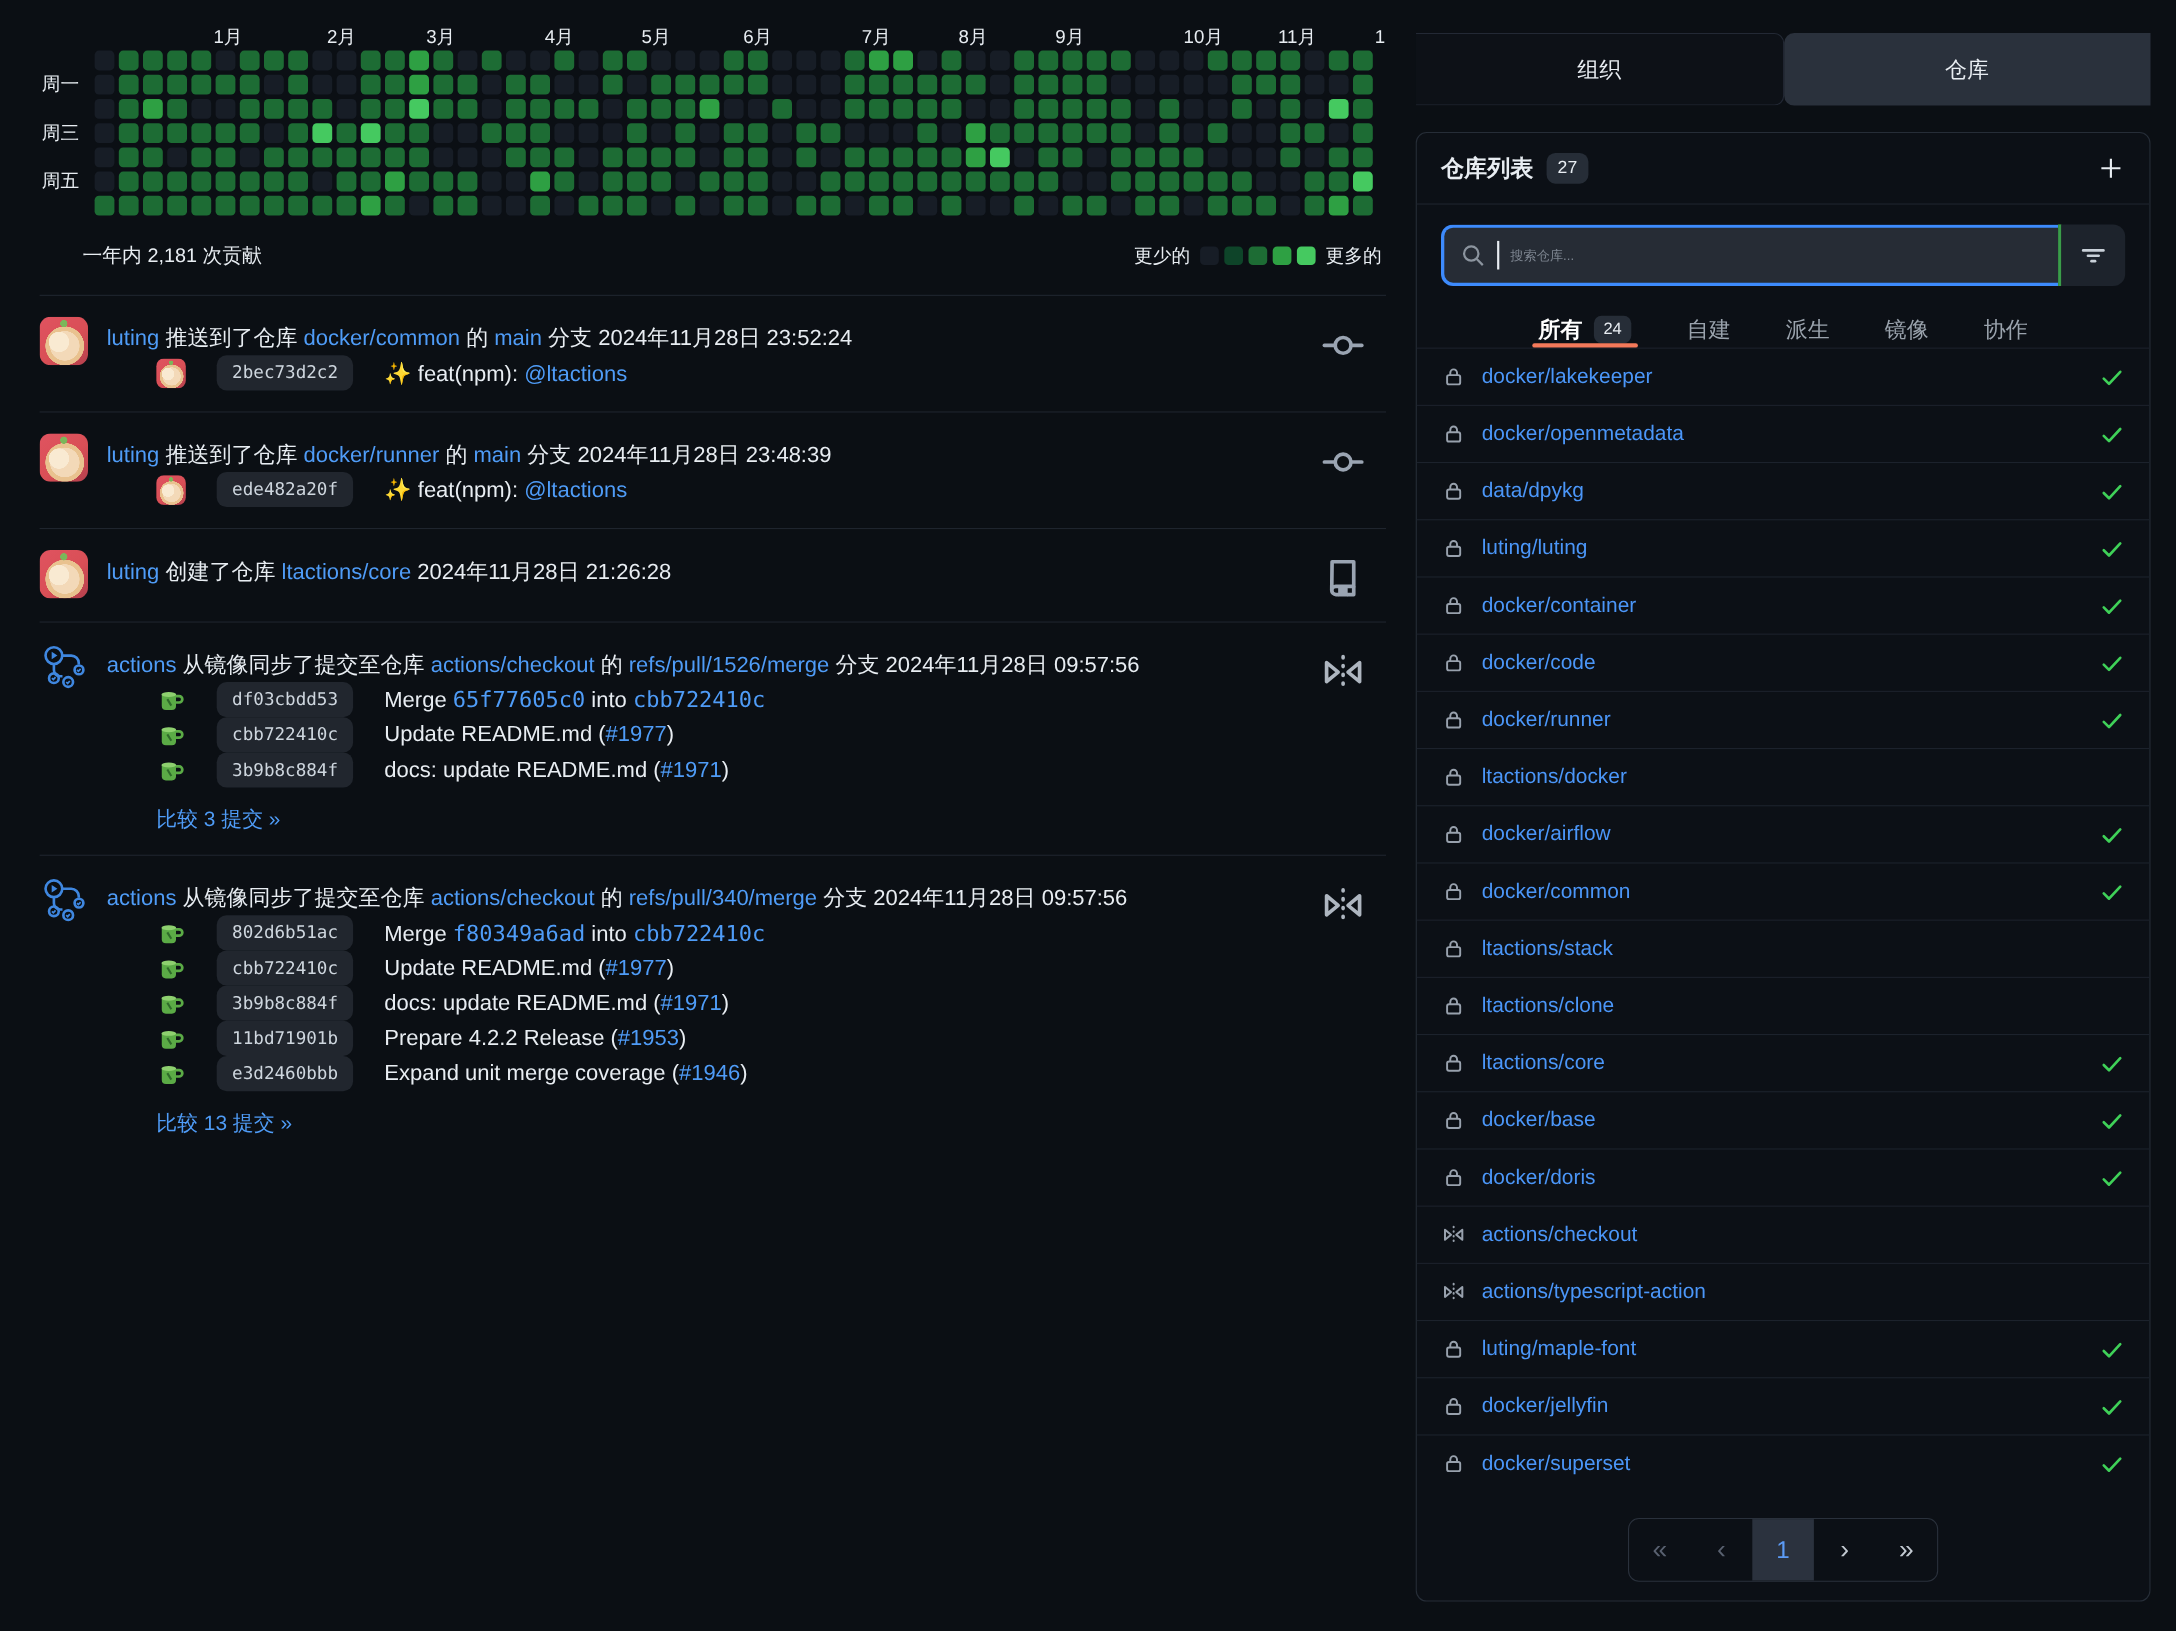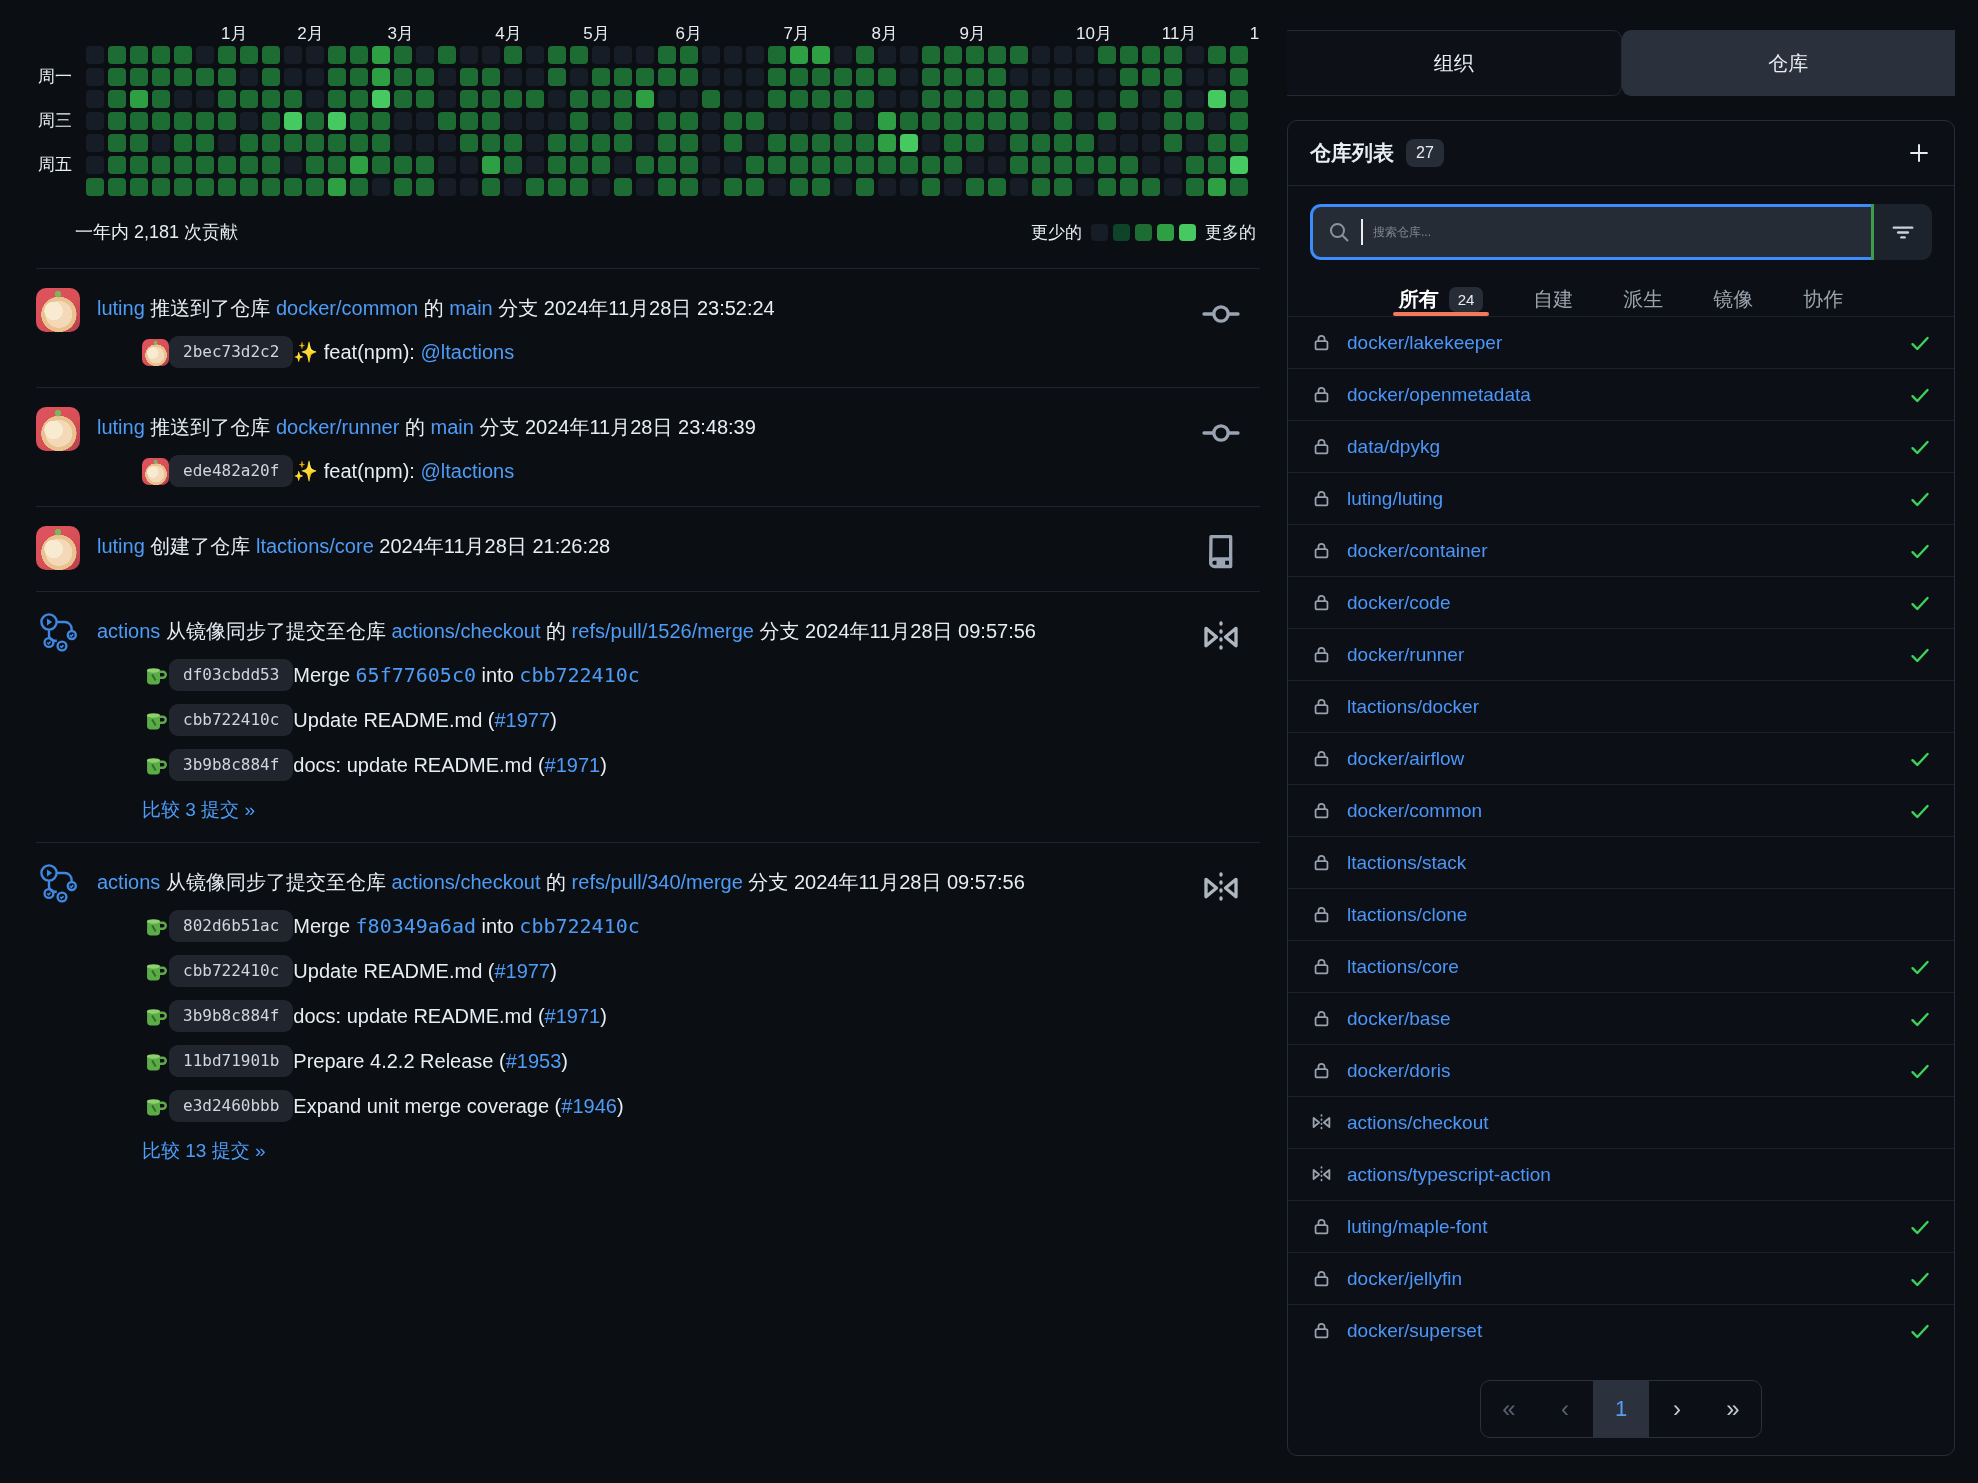--- a/index.html
+++ b/index.html
@@ -30,21 +30,21 @@
   .avatar{width:44px;height:44px;border-radius:10px;flex:0 0 auto;overflow:hidden;}
   .avatar.sm{width:27px;height:27px;border-radius:7px;}
   .av-luting{background:
       radial-gradient(circle at 50% 14%, #7cb65a 0 7%, transparent 8%),
       radial-gradient(circle at 40% 52%, #f9ead2 0 26%, transparent 27%),
       radial-gradient(circle at 52% 60%, #f3d9b8 0 38%, #e9c28f 39% 50%, transparent 51%),
       linear-gradient(140deg,#e05360,#d94f56 55%,#b5404d);}
   .av-actions{background:transparent;display:flex;align-items:center;justify-content:center;}
   .entry-body{flex:1;min-width:0;padding-left:17px;}
   .entry-title{font-size:20px;line-height:30px;margin-top:5px;white-space:nowrap;}
-  .commit-row{display:flex;align-items:center;gap:0;margin-left:45px;margin-top:13px;}
+  .commit-row{display:flex;align-items:center;gap:28px;margin-left:45px;}
   .hash-badge{font-family:"DejaVu Sans Mono",monospace;font-size:16px;background:#21262e;color:#ced6de;
               padding:8px 14px;border-radius:9px;line-height:1;}
   .msg{font-size:20px;color:#e8edf2;white-space:nowrap;}
   .entry-footer-link{margin-left:45px;margin-top:16px;display:inline-block;font-size:19px;color:#4f9cf7;}
   .entry-right{width:78px;display:flex;justify-content:center;padding-top:6px;flex:0 0 auto;}
 
   
   .right-col{position:absolute;left:1287px;top:30px;width:668px;}
   .seg-tabs{display:flex;height:66px;}
   .seg-tab{flex:1;display:flex;align-items:center;justify-content:center;font-size:20px;color:#e8edf2;box-sizing:border-box;}
@@ -103,21 +103,21 @@
           <div class="hm-legend-cells" id="legend-cells">
               <span style="background: rgb(23, 29, 38);"></span>
               <span style="background: rgb(14, 68, 41);"></span>
               <span style="background: rgb(29, 108, 52);"></span>
               <span style="background: rgb(46, 160, 67);"></span>
               <span style="background: rgb(69, 201, 96);"></span>
             </div>
           <span>更多的</span>
         </div>
       </div>
-    <div class="hm-month" style="left: 185px;">1月</div>
+    <div class="hm-month" style="left: 158px;">1月</div>
         <div class="hm-month" style="left: 261.2px;">2月</div>
         <div class="hm-month" style="left: 351.4px;">3月</div>
         <div class="hm-month" style="left: 459.2px;">4月</div>
         <div class="hm-month" style="left: 547.2px;">5月</div>
         <div class="hm-month" style="left: 639.6px;">6月</div>
         <div class="hm-month" style="left: 747.4px;">7月</div>
         <div class="hm-month" style="left: 835.4px;">8月</div>
         <div class="hm-month" style="left: 923.4px;">9月</div>
         <div class="hm-month" style="left: 1040px;">10月</div>
         <div class="hm-month" style="left: 1125.8px;">11月</div>

